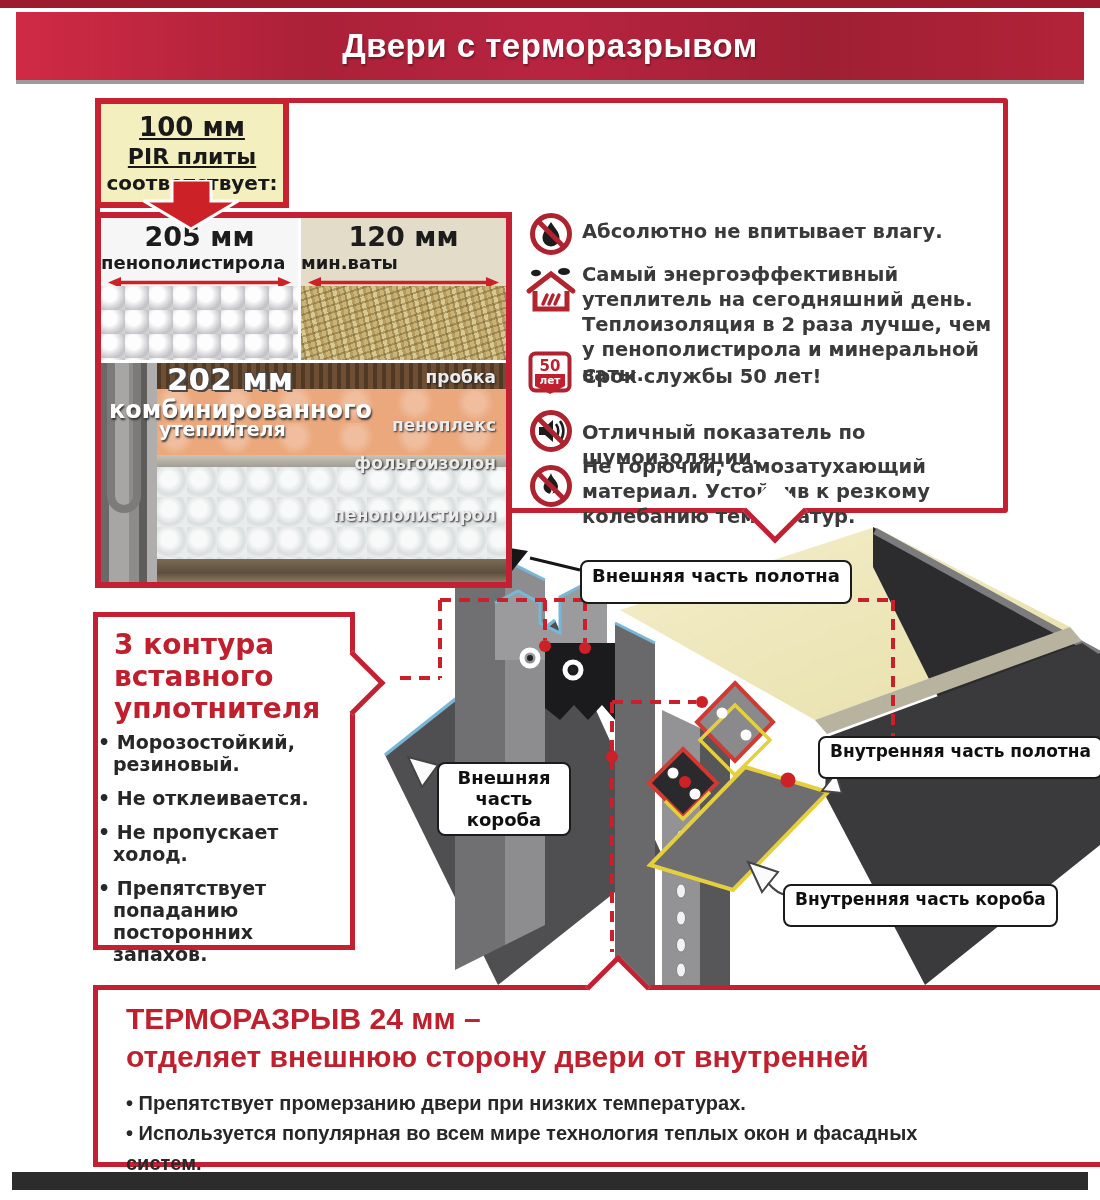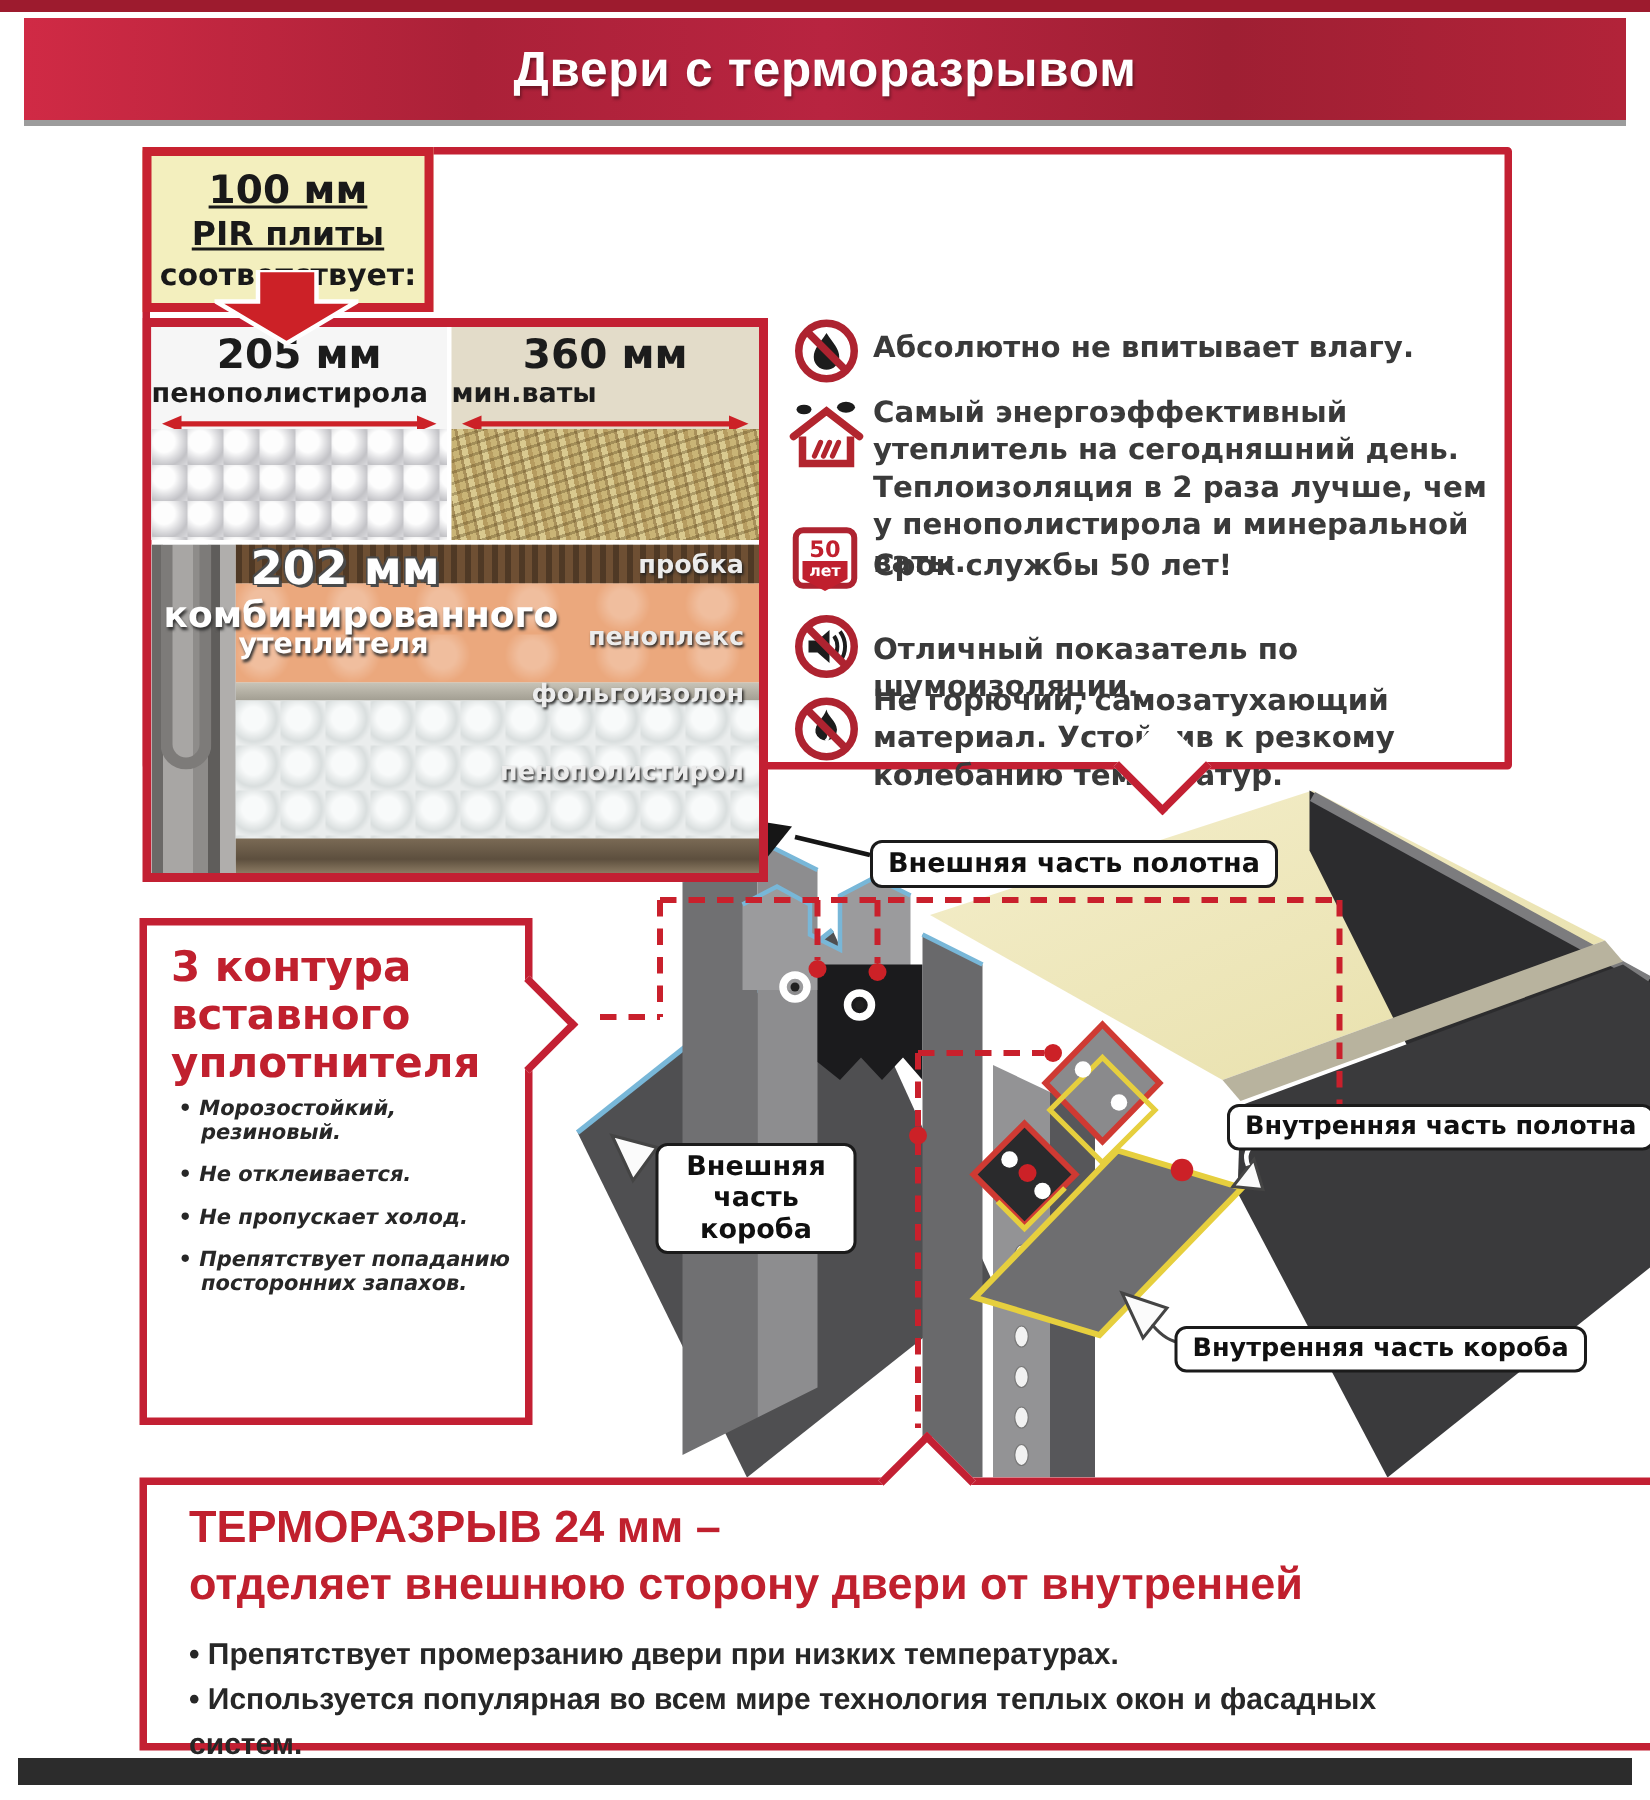--- a/index.html
+++ b/index.html
@@ -70,29 +70,29 @@
       text-shadow:1px 2px 2px #333;}
   .cmp-202c{position:absolute;left:58px;top:55px;color:#fff;font-weight:bold;font-size:19px;
       text-shadow:1px 2px 2px #333;}
   .layer-lab{position:absolute;right:10px;color:#ececec;font-weight:bold;font-size:17px;
       text-shadow:1px 1px 2px #222;}
   
   .seals{position:absolute;left:93px;top:612px;width:262px;height:338px;background:#fff;
       border:5px solid #c32033;z-index:3;}
   .seals-title{position:absolute;left:16px;top:12px;width:230px;color:#c0202e;font-weight:bold;
       font-size:28px;line-height:1.14;}
-  .seals-list{position:absolute;left:21px;top:114px;width:228px;color:#272727;font-weight:bold;
-      font-size:14px;line-height:1.16;font-style:italic;}
+  .seals-list{position:absolute;left:0;top:114px;width:228px;color:#272727;font-weight:bold;
+      font-size:19px;line-height:1.16;}
   .seals-list .it{margin-bottom:12px;padding-left:15px;text-indent:-15px;}
   .seals-list .it::before{content:"• ";}
   .tail-right{right:-26px;top:43px;border-top:5px solid #c32033;border-right:5px solid #c32033;}
   
   .diagram{position:absolute;left:370px;top:515px;width:730px;height:475px;z-index:1;}
   .dlabel{position:absolute;background:#fff;border:2px solid #1b1b1b;border-radius:8px;
-      padding:3px 10px 4px;font-weight:bold;font-size:18px;color:#101010;white-space:nowrap;z-index:4;}
+      padding:3px 10px 16px;font-weight:bold;font-size:18px;color:#101010;white-space:nowrap;z-index:4;}
   .dlabel.small{font-size:17px;}
   .dlabel.wrap{white-space:normal;text-align:center;width:134px;line-height:1.18;padding:3px 6px;}
   
   .thermal{position:absolute;left:93px;top:985px;width:1023px;height:182px;background:#fff;
       border:5px solid #c32033;z-index:3;font-family:"Liberation Sans",sans-serif;}
   .notch-up{left:497px;top:-26px;border-top:5px solid #c32033;border-left:5px solid #c32033;}
   .th-t1{position:absolute;left:28px;top:12px;color:#c0202e;font-weight:bold;font-size:30px;}
   .th-t2{position:absolute;left:28px;top:50px;color:#c0202e;font-weight:bold;font-size:30px;}
   .th-list{position:absolute;left:28px;top:98px;width:860px;color:#272727;font-weight:bold;
       font-size:20px;line-height:1.5;}
@@ -185,21 +185,21 @@
         <span class="cmp-arrow" style="display:block;text-align:center">
           <svg width="185" height="15" viewBox="0 0 185 15">
             <line x1="10" y1="7.5" x2="175" y2="7.5" stroke="#cc2127" stroke-width="3.5"></line>
             <polygon points="1,7.5 14,2 14,13" fill="#cc2127"></polygon>
             <polygon points="184,7.5 171,2 171,13" fill="#cc2127"></polygon>
           </svg>
         </span>
         <div class="texture foam"></div>
       </div>
       <div class="cmp-cell right">
-        <div class="cmp-val">360 мм</div>
+        <div class="cmp-val">120 мм</div>
         <div class="cmp-lab">мин.ваты</div>
         <span class="cmp-arrow" style="display:block;text-align:center">
           <svg width="193" height="15" viewBox="0 0 193 15">
             <line x1="10" y1="7.5" x2="183" y2="7.5" stroke="#cc2127" stroke-width="3.5"></line>
             <polygon points="1,7.5 14,2 14,13" fill="#cc2127"></polygon>
             <polygon points="192,7.5 179,2 179,13" fill="#cc2127"></polygon>
           </svg>
         </span>
         <div class="texture wool2"></div>
       </div>

